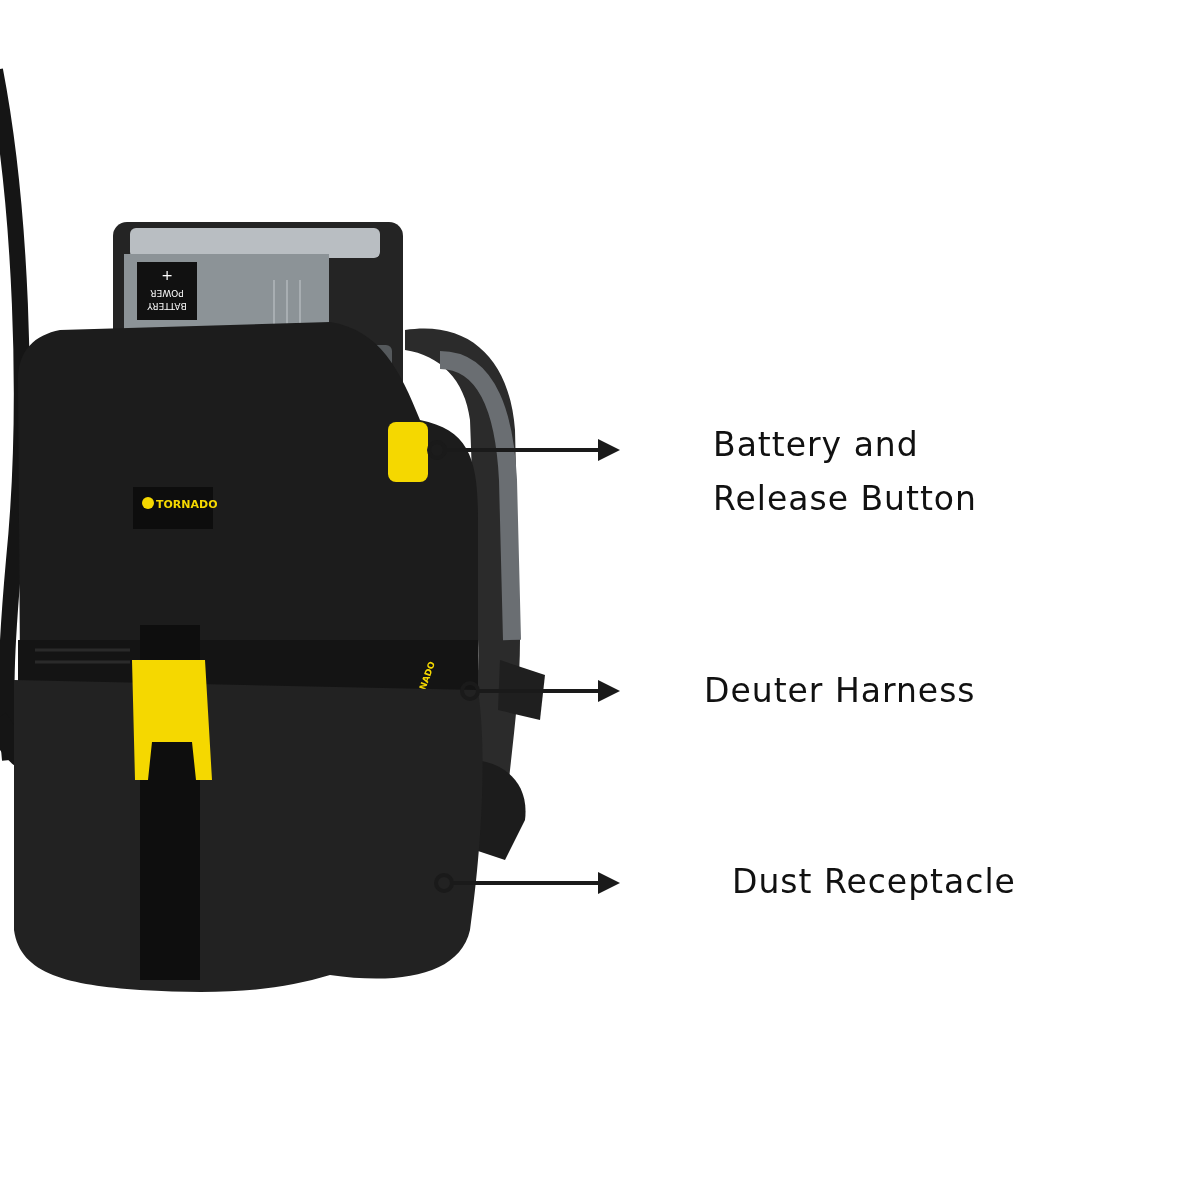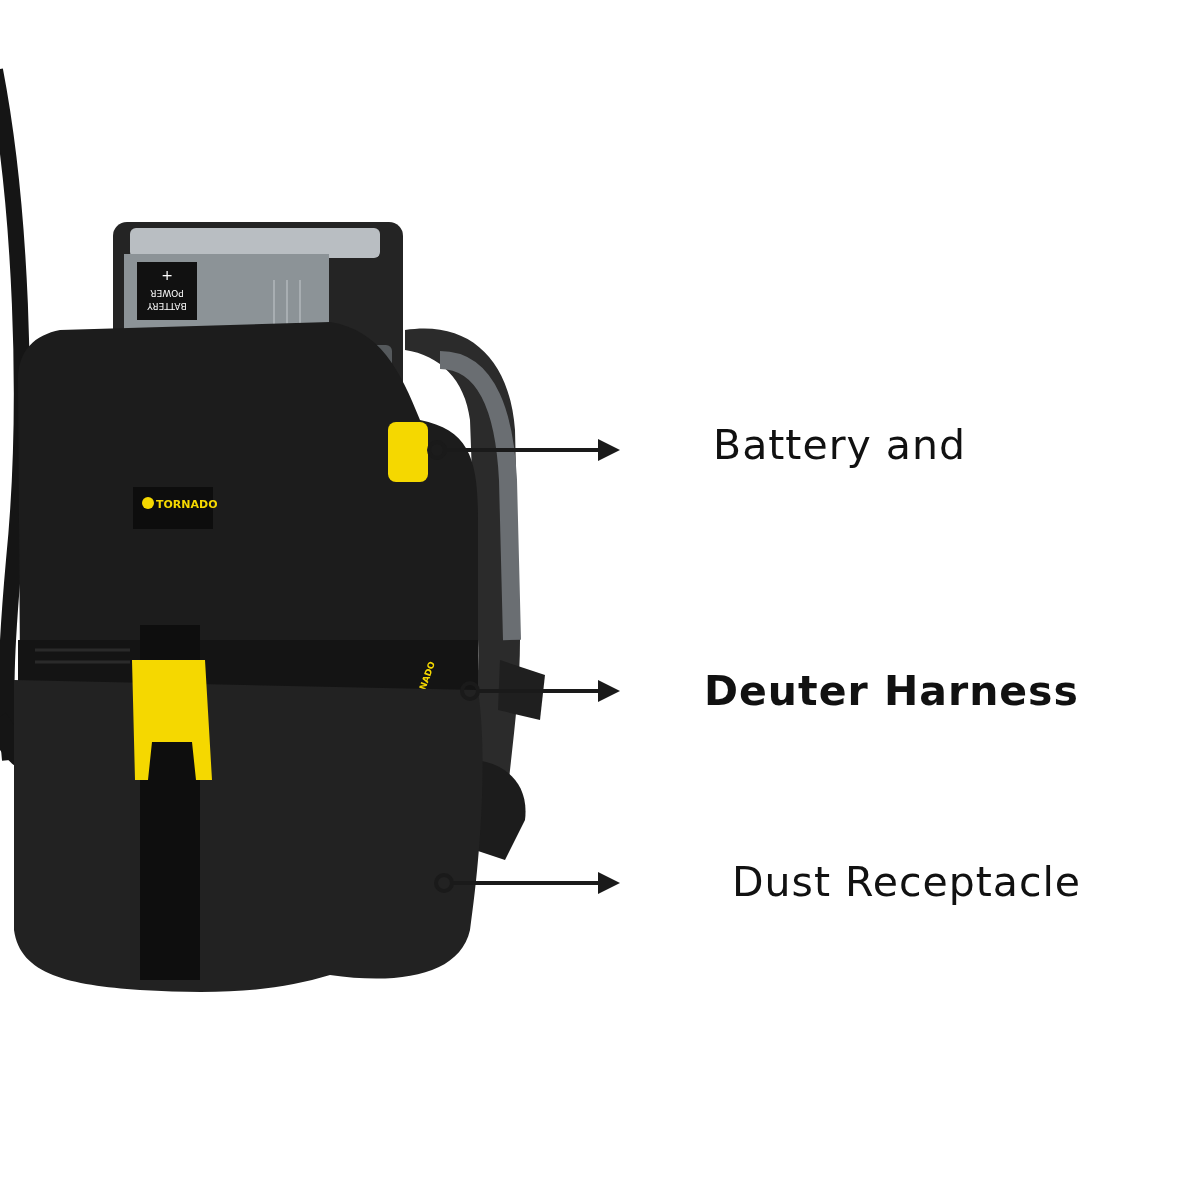--- a/index.html
+++ b/index.html
@@ -1,18 +1,18 @@
 <!DOCTYPE html>
 <html><head>
 <meta charset="utf-8">
 <style>
   html, body { margin:0; padding:0; }
   body { width:1200px; height:1200px; background:#ffffff; position:relative; overflow:hidden; font-family:"DejaVu Sans","Liberation Sans",sans-serif; }
   .product { position:absolute; left:0; top:0; width:640px; height:1200px; }
-  .label { position:absolute; color:#111; font-size:41px; letter-spacing:1px; line-height:54px; white-space:nowrap; }
+  .label { position:absolute; color:#111; font-size:33px; letter-spacing:1px; line-height:54px; white-space:nowrap; }
   .callout { position:absolute; }
 </style>
 </head>
 <body>
 
 <svg class="product" width="640" height="1200" viewBox="0 0 640 1200">
 
   <path d="M-5,70 C20,200 30,400 14,560 C6,650 4,700 10,760" stroke="#151515" stroke-width="16" fill="none"></path>
   <path d="M-5,720 C5,735 15,750 22,755" stroke="#151515" stroke-width="26" fill="none"></path>
 
@@ -76,19 +76,20 @@
   </g>
   <g>
     <circle cx="444" cy="883" r="8" fill="none" stroke="#1a1a1a" stroke-width="4"></circle>
     <line x1="452" y1="883" x2="600" y2="883" stroke="#1a1a1a" stroke-width="4"></line>
     <polygon points="598,872 620,883 598,894" fill="#1a1a1a"></polygon>
   </g>
 </svg>
 
 <div class="label" style="left:713px;top:418px;">
   <div>Battery and</div>
+  <div>Release Button</div>
 </div>
-<div class="label" style="left:704px;top:664px;font-weight:bold;">
+<div class="label" style="left:704px;top:664px;">
   <div>Deuter Harness</div>
 </div>
 <div class="label" style="left:732px;top:855px;">
   <div>Dust Receptacle</div>
 </div>
 
 </body></html>

